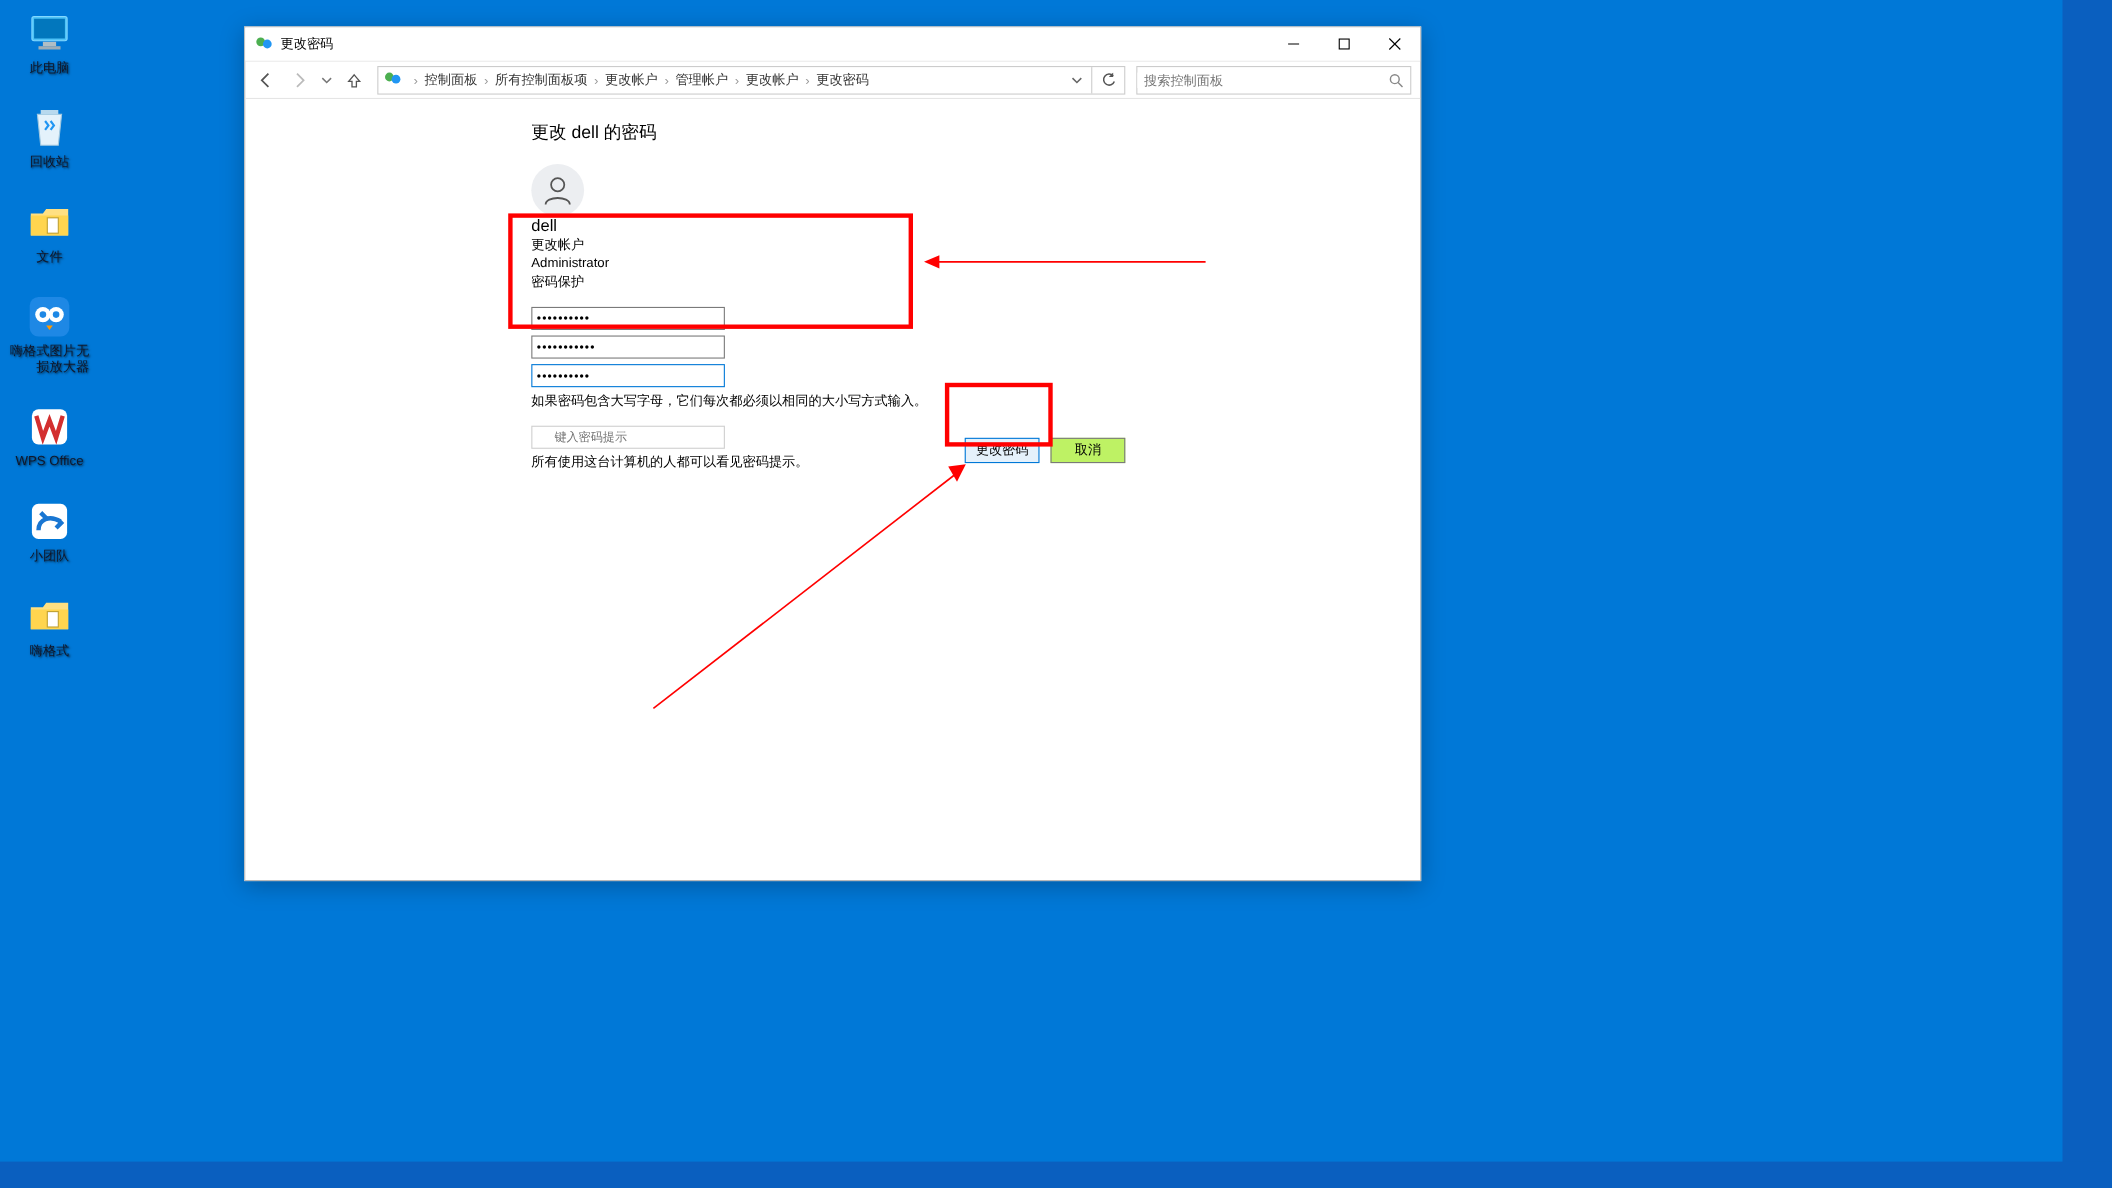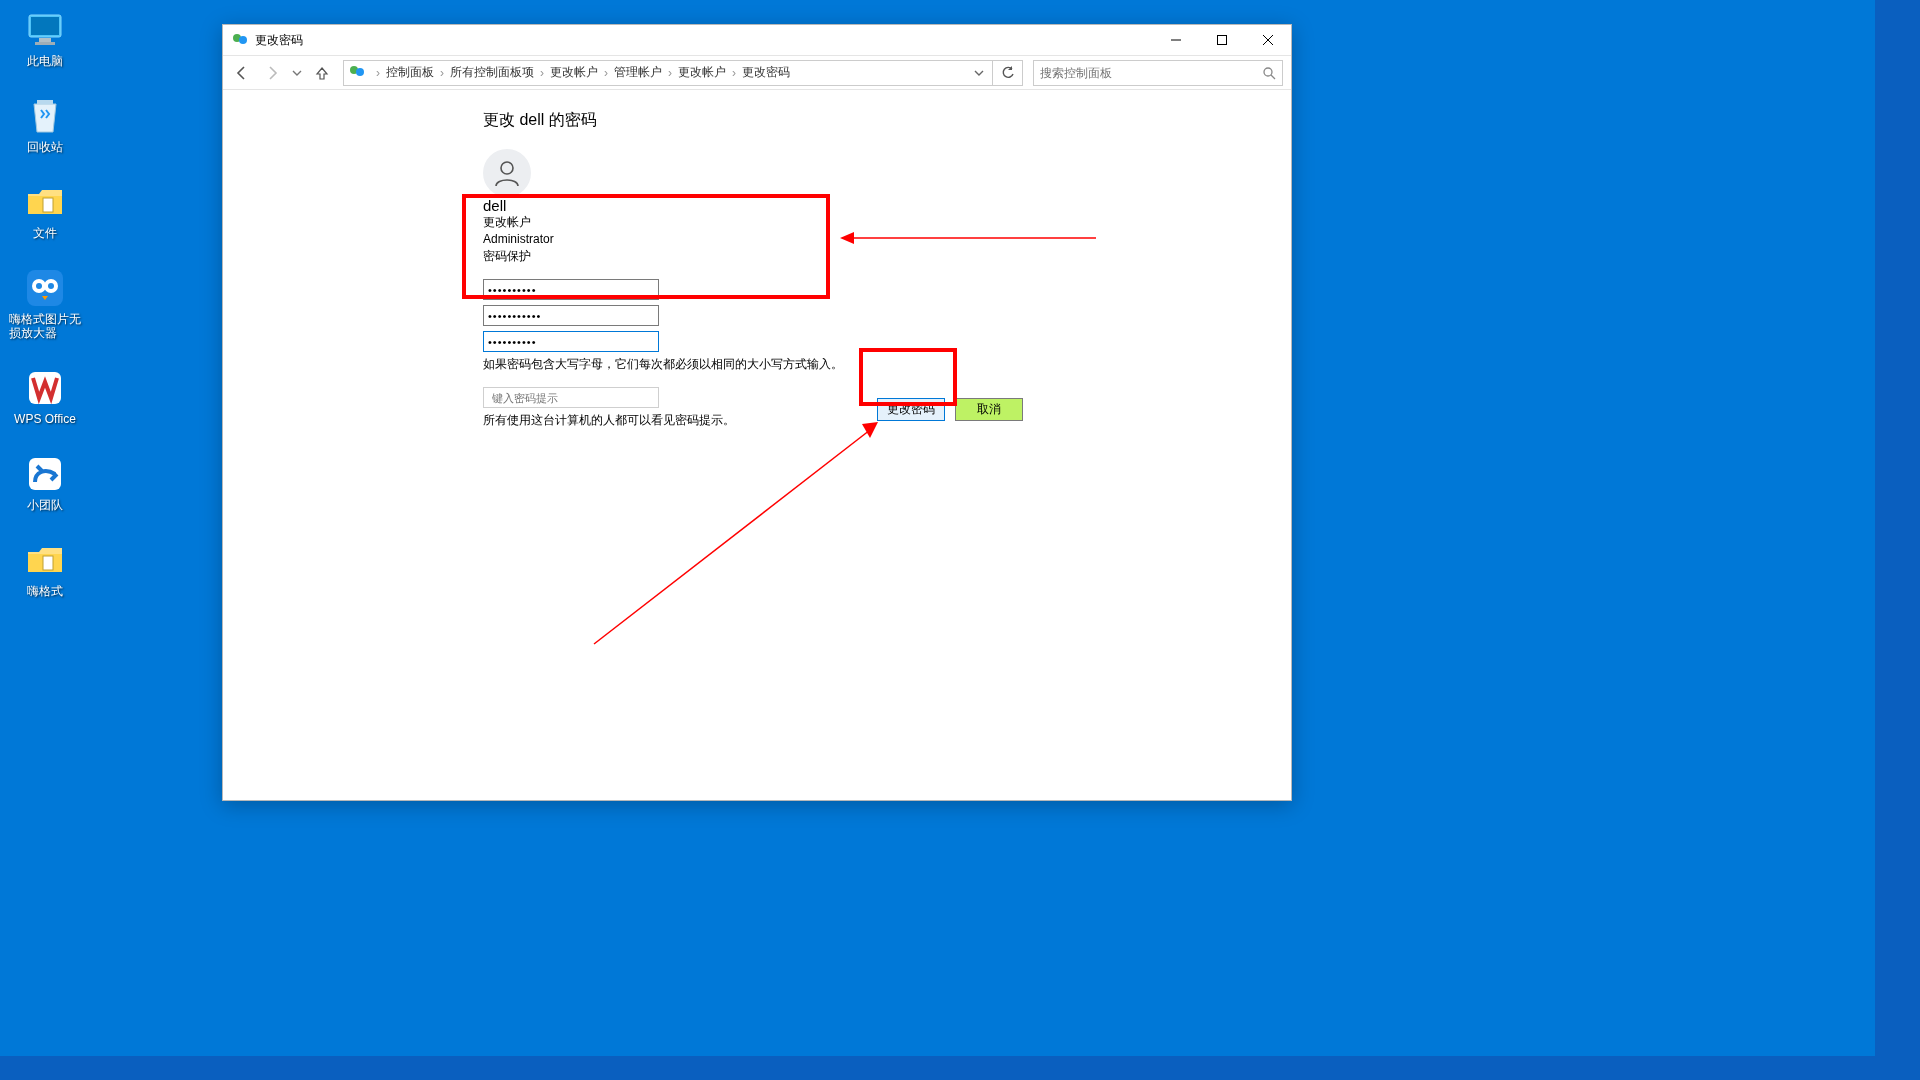--- a/index.html
+++ b/index.html
@@ -32,21 +32,21 @@
   .desktop-icon {
     display: flex; flex-direction: column; align-items: center;
     gap: 4px;
     cursor: pointer;
   }
   .desktop-icon .iconbox {
     width: 46px; height: 40px;
     display: flex; align-items: center; justify-content: center;
   }
   .desktop-icon .label {
-    color: #ffffff; font-size: 12px; text-align: left;
+    color: #0f172a; font-size: 12px; text-align: right;
     text-shadow: 1px 1px 2px rgba(0,0,0,.7);
     line-height: 14px;
   }
 
   
   .window {
     position: absolute;
     left: 222px; top: 0;
     width: 1070px; height: 777px;
     background: #fff;
@@ -150,21 +150,21 @@
 
   .pwstack { display:flex; flex-direction:column; gap:5px; }
   .pw {
     width: 176px; height: 21px;
     border: 1px solid #7a7a7a; font-size: 11px;
     padding: 0 4px; letter-spacing: 1px;
   }
   .notice { font-size: 12px; margin-top: 4px; }
   .hintbox {
     width: 176px; height: 21px; border: 1px solid #cfcfcf;
-    font-size: 11px; color: #777; padding: 0 8px; margin-top: 14px;
+    font-size: 11px; color: #777; padding: 0 20px; margin-top: 14px;
   }
 
   .buttons {
     position: absolute; top: 308px; left: 654px;
     display: flex; gap: 10px;
   }
   .btn {
     width: 68px; height: 23px;
     font-size: 12px;
     border: 1px solid #7a7a7a; background: #bef264;

